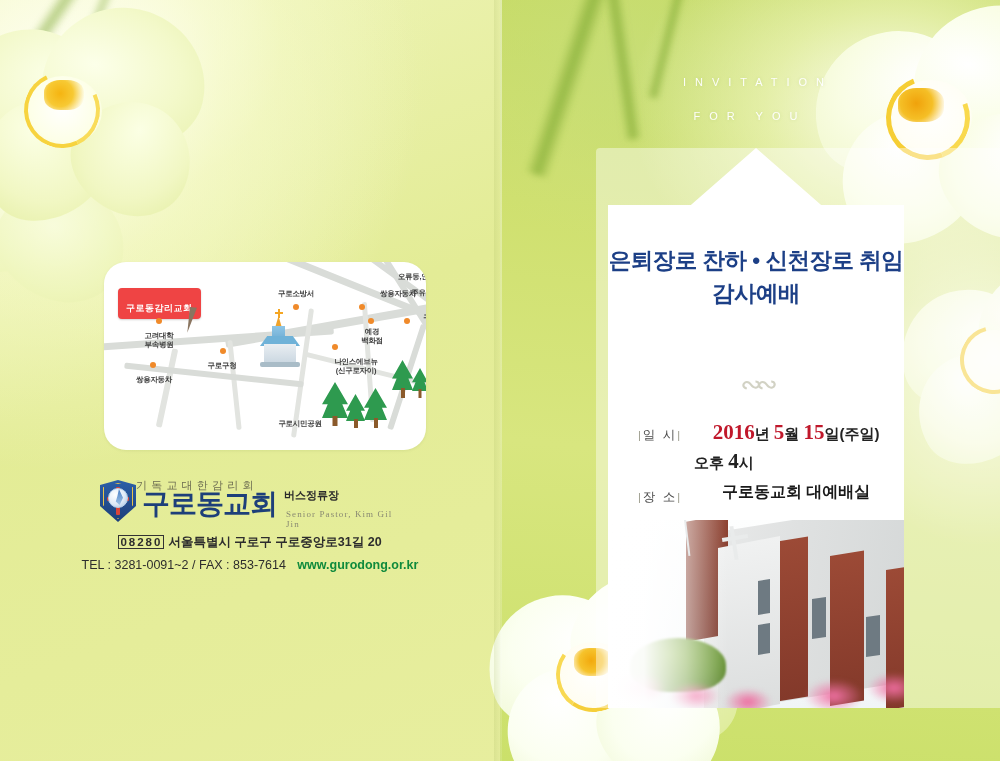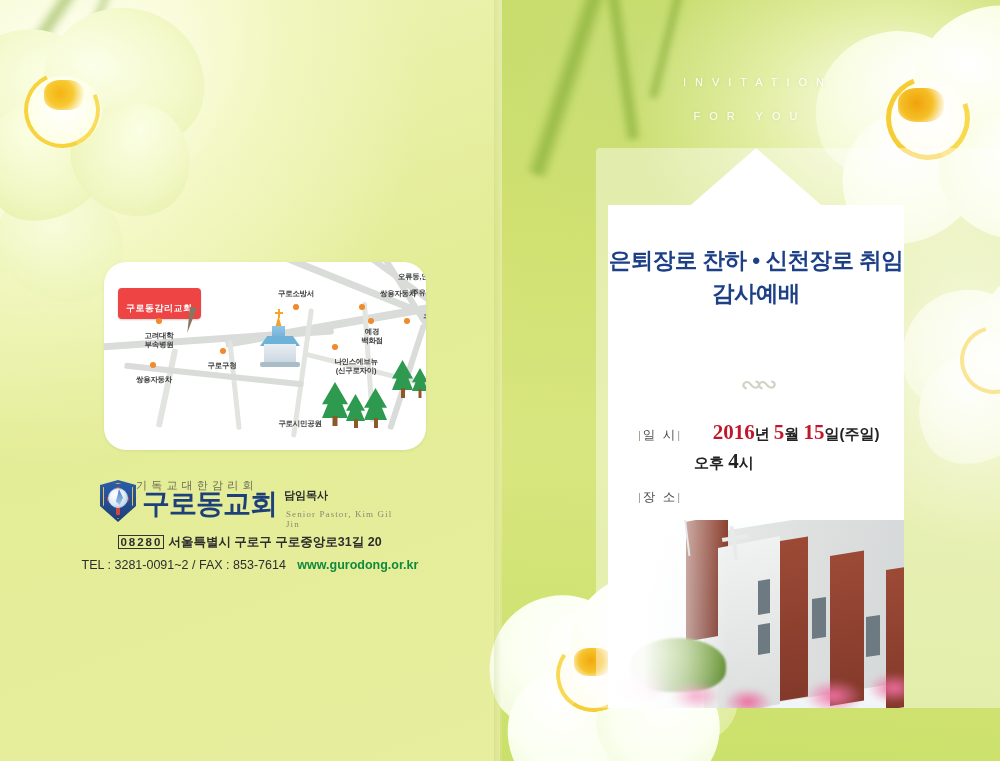--- a/index.html
+++ b/index.html
@@ -449,21 +449,21 @@
       <div class="shield">
         <div class="shield-bg"></div>
         <div class="shield-cross-v"></div>
         <div class="shield-cross-h"></div>
         <div class="shield-globe"></div>
         <div class="shield-flame"></div>
         <div class="shield-ring"></div>
       </div>
       <div class="denom">기독교대한감리회</div>
       <div class="church-name">구로동교회</div>
-      <div class="pastor-k">담임목사</div>
+      <div class="pastor-k">버스정류장</div>
       <div class="pastor-en">Senior Pastor,  Kim Gil Jin</div>
     </div>
 
     <div class="addr-line a1">
       <span class="zipbox">08280</span><span>서울특별시 구로구 구로중앙로31길 20</span>
     </div>
     <div class="addr-line a2">
       <span>TEL :</span>
       <span>3281-0091~2</span>
       <span>/</span>
@@ -491,20 +491,21 @@
     <div class="info">
       <div class="info-row">
         <div class="info-key"><span class="bar">|</span><span>일 시</span><span class="bar">|</span></div>
         <div class="info-val">
           <span class="d-big">2016</span><span class="d-k">년 </span><span class="d-big">5</span><span class="d-k">월 </span><span class="d-big">15</span><span class="d-k">일(주일)</span>
         </div>
       </div>
       <div class="time-row"><span>오후 </span><span class="n">4</span><span>시</span></div>
       <div class="info-row">
         <div class="info-key"><span class="bar">|</span><span>장 소</span><span class="bar">|</span></div>
+        <div class="info-val place-val">구로동교회 대예배실</div>
       </div>
     </div>
 
     <div class="photo">
       <div class="sky"></div>
       <div class="bld-main"></div>
       <div class="bld-brick b1"></div>
       <div class="bld-brick b2"></div>
       <div class="bld-brick b3"></div>
       <div class="bld-tower"></div>

